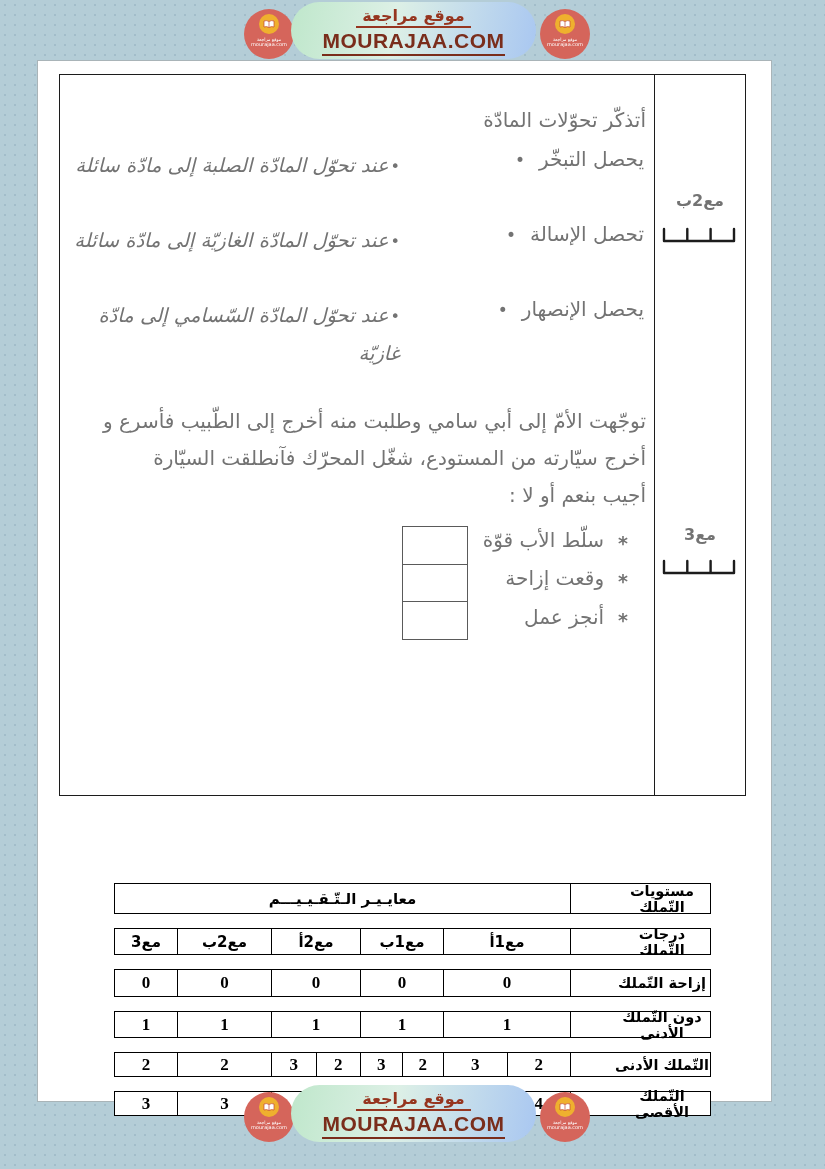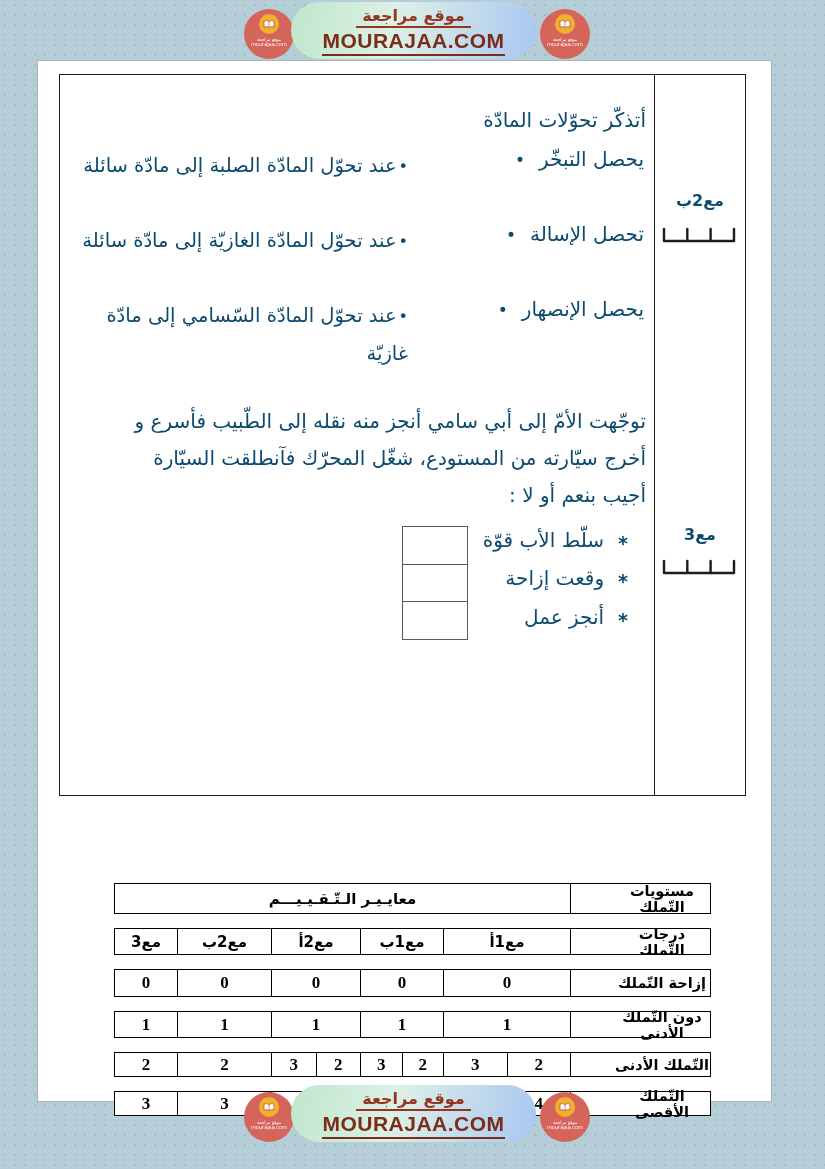--- a/index.html
+++ b/index.html
@@ -48,21 +48,21 @@
 
   
   .page{
     position:absolute; left:37px; top:60px; width:735px; height:1042px;
     background:#ffffff; border:1px solid #a9b4b8;
   }
 
   
   .exbox{
     position:absolute; left:21px; top:13px; width:687px; height:722px;
-    border:1.6px solid #1c1c1c; color:#0c4a6e;
+    border:1.6px solid #1c1c1c; color:#737373;
   }
   .main-area{ position:absolute; left:0; top:0; width:594px; height:100%; }
   .margin-area{
     position:absolute; left:594px; top:0; width:91px; height:100%;
     border-left:1.4px solid #1c1c1c; text-align:center;
   }
   .crit-label{ position:absolute; width:100%; direction:rtl; font-weight:bold; font-size:16px; }
   .crit-label.c1{ top:116px; }
   .crit-label.c2{ top:450px; }
   .bracket{ position:absolute; left:7px; }
@@ -74,22 +74,22 @@
     font-size:20px; line-height:26px;
   }
   .pair-row{ position:absolute; left:0; width:100%; }
   .pair-row.p1{ top:72px; } .pair-row.p2{ top:147px; } .pair-row.p3{ top:222px; }
   .process{
     position:absolute; top:0; right:10px; direction:rtl; font-size:20px;
     display:flex; align-items:baseline; gap:14px; white-space:nowrap;
   }
   .process .blt{ font-size:17px; }
   .condition{
-    position:absolute; top:0; left:8px; width:340px; direction:rtl;
-    font-size:19.5px; line-height:37px;
+    position:absolute; top:0; left:0; width:340px; direction:rtl;
+    font-size:19.5px; line-height:37px;font-style:italic;
   }
   .condition .blt{ font-size:16px; margin-left:2px; }
 
   .story{
     position:absolute; top:328px; right:8px; width:582px; direction:rtl;
     text-align:right; font-size:20px; line-height:37px;
   }
   .story .l3{ padding-left:0; }
 
   .quiz-row{
@@ -198,21 +198,21 @@
           <div class="process">
             <span>يحصل الإنصهار</span>
             <span class="blt">•</span>
           </div>
           <div class="condition">
             <span class="blt">•</span><span>عند تحوّل المادّة السّسامي إلى مادّة غازيّة</span>
           </div>
         </div>
 
         <div class="story">
-          <div>توجّهت الأمّ إلى أبي سامي أنجز منه نقله إلى الطّبيب فأسرع و</div>
+          <div>توجّهت الأمّ إلى أبي سامي وطلبت منه أخرج إلى الطّبيب فأسرع و</div>
           <div>أخرج سيّارته من المستودع، شغّل المحرّك فآنطلقت السيّارة</div>
           <div class="l3">أجيب بنعم أو لا :</div>
         </div>
 
         <div class="quiz-row q1">
           <span class="mark">*</span>
           <span>سلّط الأب قوّة</span>
         </div>
         <div class="quiz-row q2">
           <span class="mark">*</span>

